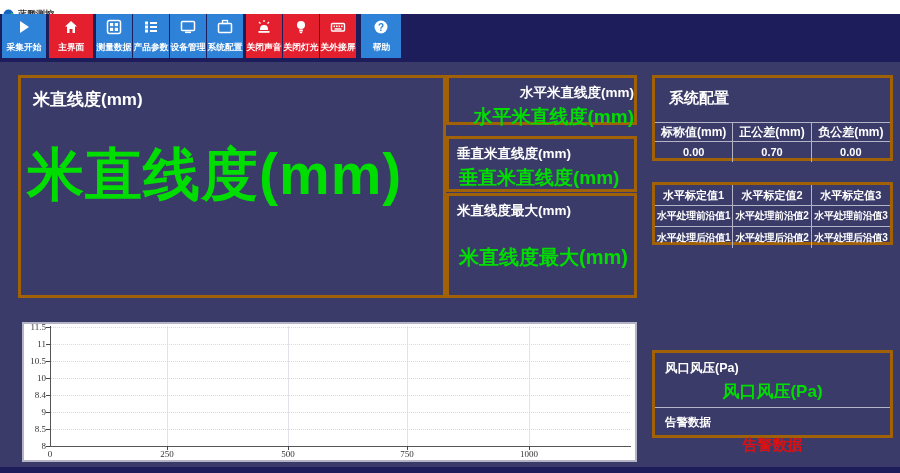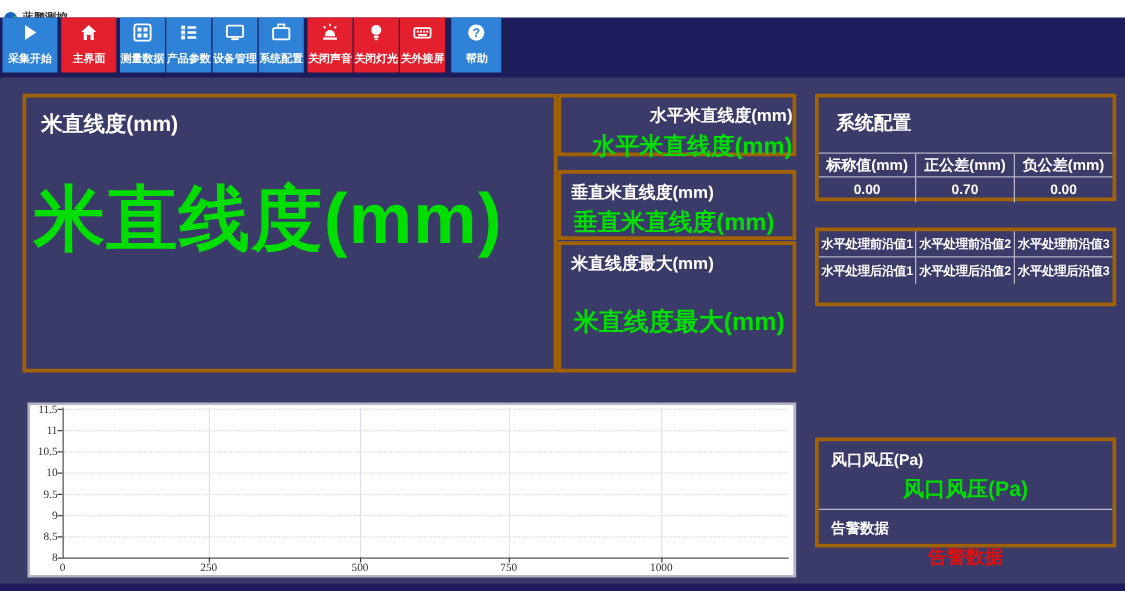--- a/index.html
+++ b/index.html
@@ -239,20 +239,25 @@
       <div class="tcell hcell">负公差(mm)</div>
     </div>
     <div class="trow lastrow">
       <div class="tcell vcell">0.00</div>
       <div class="tcell vcell">0.70</div>
       <div class="tcell vcell">0.00</div>
     </div>
   </div>
 
   <div class="panel rt grid3 hgrid">
+    <div class="trow r1">
+      <div class="tcell">水平标定值1</div>
+      <div class="tcell">水平标定值2</div>
+      <div class="tcell">水平标定值3</div>
+    </div>
     <div class="trow r2">
       <div class="tcell">水平处理前沿值1</div>
       <div class="tcell">水平处理前沿值2</div>
       <div class="tcell">水平处理前沿值3</div>
     </div>
     <div class="trow r3 lastrow">
       <div class="tcell">水平处理后沿值1</div>
       <div class="tcell">水平处理后沿值2</div>
       <div class="tcell">水平处理后沿值3</div>
     </div>
@@ -300,21 +305,21 @@
 
       <div class="xmark" style="left:143px"></div>
       <div class="xmark" style="left:264px"></div>
       <div class="xmark" style="left:383px"></div>
       <div class="xmark" style="left:505px"></div>
 
       <div class="ytick" style="top:-2px">11.5</div>
       <div class="ytick" style="top:15px">11</div>
       <div class="ytick" style="top:32px">10.5</div>
       <div class="ytick" style="top:49px">10</div>
-      <div class="ytick" style="top:66px">9.5</div>
+      <div class="ytick" style="top:66px">8.4</div>
       <div class="ytick" style="top:83px">9</div>
       <div class="ytick" style="top:100px">8.5</div>
       <div class="ytick" style="top:117px">8</div>
 
       <div class="xtick" style="left:6px">0</div>
       <div class="xtick" style="left:123px">250</div>
       <div class="xtick" style="left:244px">500</div>
       <div class="xtick" style="left:363px">750</div>
       <div class="xtick" style="left:485px">1000</div>
 

